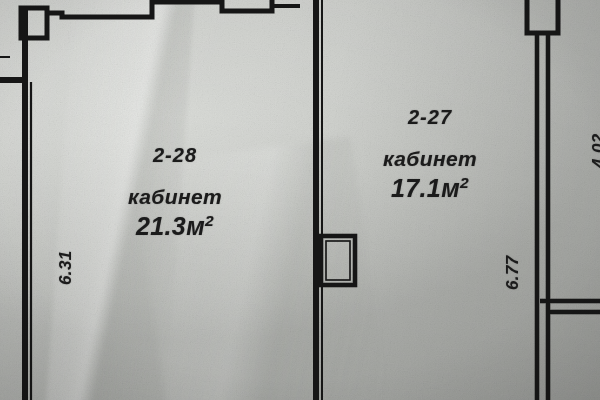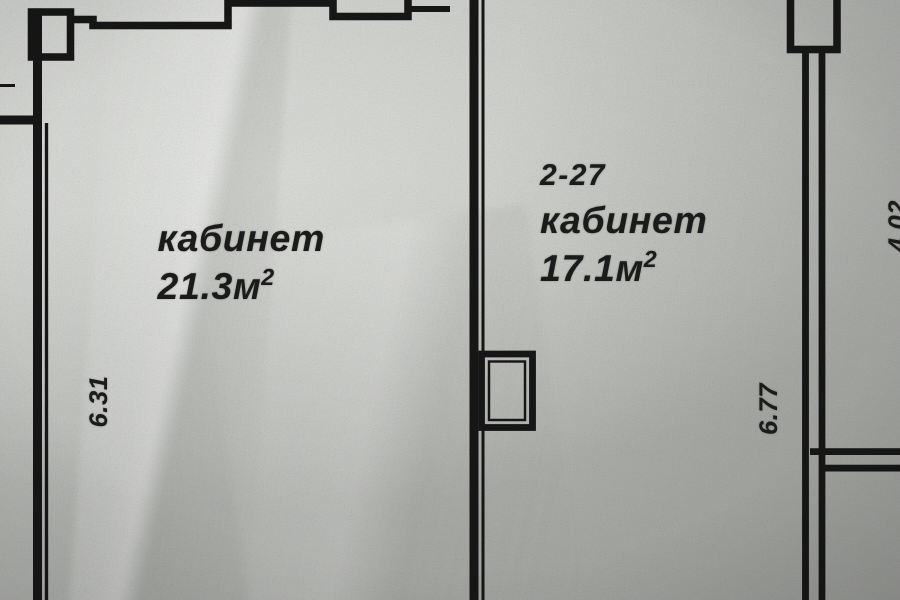--- a/index.html
+++ b/index.html
@@ -87,26 +87,26 @@
   .lbl {
     position: absolute;
     color: #1b1b1b;
     font-style: italic;
     font-weight: 700;
     letter-spacing: 0.4px;
     white-space: nowrap;
     text-shadow: 0 0 1.2px rgba(40,40,40,0.45);
   }
   .room-label {
-    text-align: left;
+    text-align: center;
     line-height: 1.28;
     font-size: 19px;
   }
   .room-label .code { font-size: 20px; letter-spacing: 1px; }
-  .room-label .kind { font-size: 25px; }
+  .room-label .kind { font-size: 21px; margin-top: 15px; }
   .room-label .area { font-size: 25px; }
   .area sup { font-size: 0.62em; font-weight: 700; vertical-align: super; }
   .dim {
     font-size: 17px;
     transform-origin: 0 0;
   }
   .rot-ccw { transform: rotate(-90deg); }
 </style>
 </head>
 <body>
@@ -163,20 +163,21 @@
       <path d="M 540 301 L 602 301" stroke-width="4.5"></path>
       <path d="M 548 312 L 602 312" stroke-width="4.5"></path>
     </g>
 
     <rect class="grain" x="0" y="0" width="600" height="400" filter="url(#grainfilter)"></rect>
   </svg>
 
   <div class="vignette"></div>
 
   <div class="lbl room-label" style="left:105px; top:143px; width:140px;">
+    <div class="code">2-28</div>
     <div class="kind">кабинет</div>
     <div class="area"><span>21.3м</span><sup>2</sup></div>
   </div>
 
   <div class="lbl room-label" style="left:360px; top:105px; width:140px;">
     <div class="code">2-27</div>
     <div class="kind">кабинет</div>
     <div class="area"><span>17.1м</span><sup>2</sup></div>
   </div>
 

